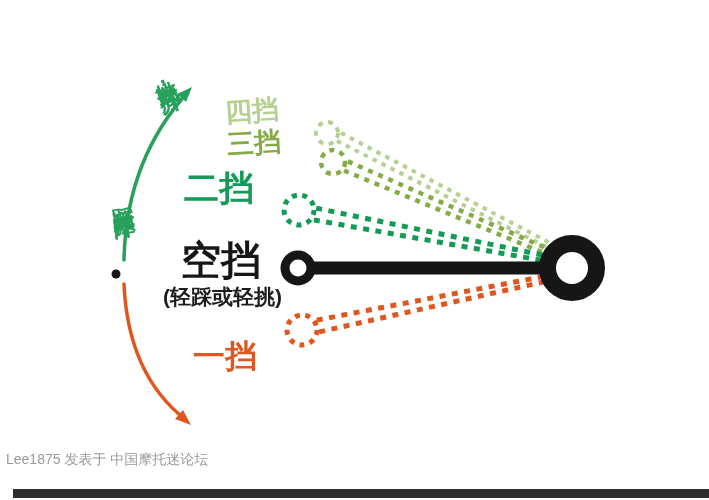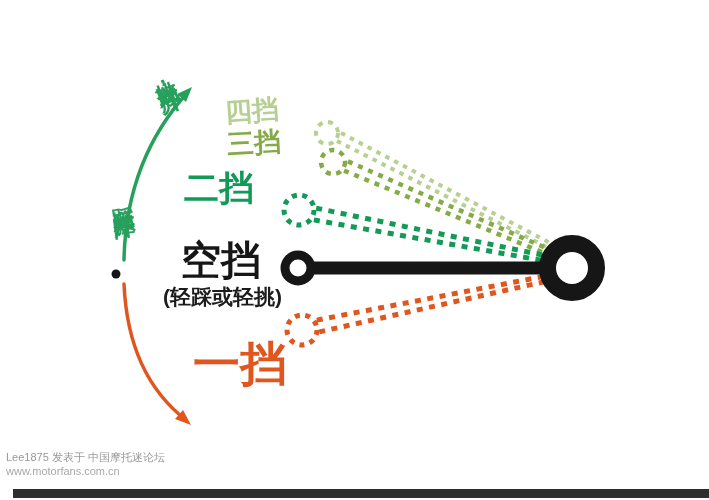--- a/index.html
+++ b/index.html
@@ -7,32 +7,32 @@
     position:relative;width:709px;height:500px;background:#ffffff;overflow:hidden;
     font-family:"Liberation Sans","DejaVu Sans",sans-serif;
   }
   .stage svg{position:absolute;left:0;top:0;}
   .lbl{position:absolute;font-weight:700;line-height:1;white-space:nowrap;}
   .lbl-gear4{left:225px;top:98px;font-size:27px;color:var(--c-gear4);transform:rotate(-4deg);}
   .lbl-gear3{left:227px;top:130px;font-size:27px;color:var(--c-gear3);transform:rotate(-3deg);}
   .lbl-gear2{left:184px;top:170px;font-size:35px;color:var(--c-gear2);}
   .lbl-neutral{left:181px;top:240px;font-size:40px;color:var(--c-neutral);}
   .lbl-neutral-note{left:163px;top:286px;font-size:21px;font-weight:600;color:#1c1c1c;}
-  .lbl-gear1{left:193px;top:340px;font-size:47px;color:var(--c-gear1);}
+  .lbl-gear1{left:193px;top:340px;font-size:32px;color:var(--c-gear1);}
   .vtext{
     position:absolute;writing-mode:vertical-rl;text-orientation:upright;
     font-size:22px;font-weight:700;color:var(--c-arrow-up);letter-spacing:3px;line-height:1.05;
   }
   .vtext1{left:146px;top:66px;transform:rotate(-20deg);transform-origin:top center;}
   .vtext2{left:108px;top:190px;transform:rotate(-8deg);transform-origin:top center;}
   .arc-up{stroke:var(--c-arrow-up);}
   .head-up{fill:var(--c-arrow-up);}
   .arc-down{stroke:var(--c-arrow-down);}
   .head-down{fill:var(--c-arrow-down);}
-  .wm{position:absolute;left:6px;font-size:11px;line-height:1.2;}
+  .wm{position:absolute;left:6px;font-size:14px;line-height:1.2;}
   .wm1{top:451px;color:#999999;}
   .wm2{top:465px;color:#a8a8a8;}
   .bottombar{position:absolute;left:13px;right:0;bottom:2px;height:9px;background:#2e2e2e;}
 </style>
 </head>
 <body>
 
 <div class="stage">
 
   <svg id="diagram-svg" width="709" height="500" viewBox="0 0 709 500">
@@ -76,16 +76,15 @@
   <div class="lbl lbl-gear3">三挡</div>
   <div class="lbl lbl-gear2">二挡</div>
   <div class="lbl lbl-neutral-note">(轻踩或轻挑)</div>
   <div class="lbl lbl-neutral">空挡</div>
   <div class="lbl lbl-gear1">一挡</div>
 
   <div class="vtext vtext1">挑顺序升，</div>
   <div class="vtext vtext2">踩顺序降</div>
 
   <div class="wm wm1">Lee1875 发表于 中国摩托迷论坛</div>
-  <div class="wm wm2">www.motorfans.com.cn</div>
 
   <div class="bottombar"></div>
 </div>
 
 </body></html>

